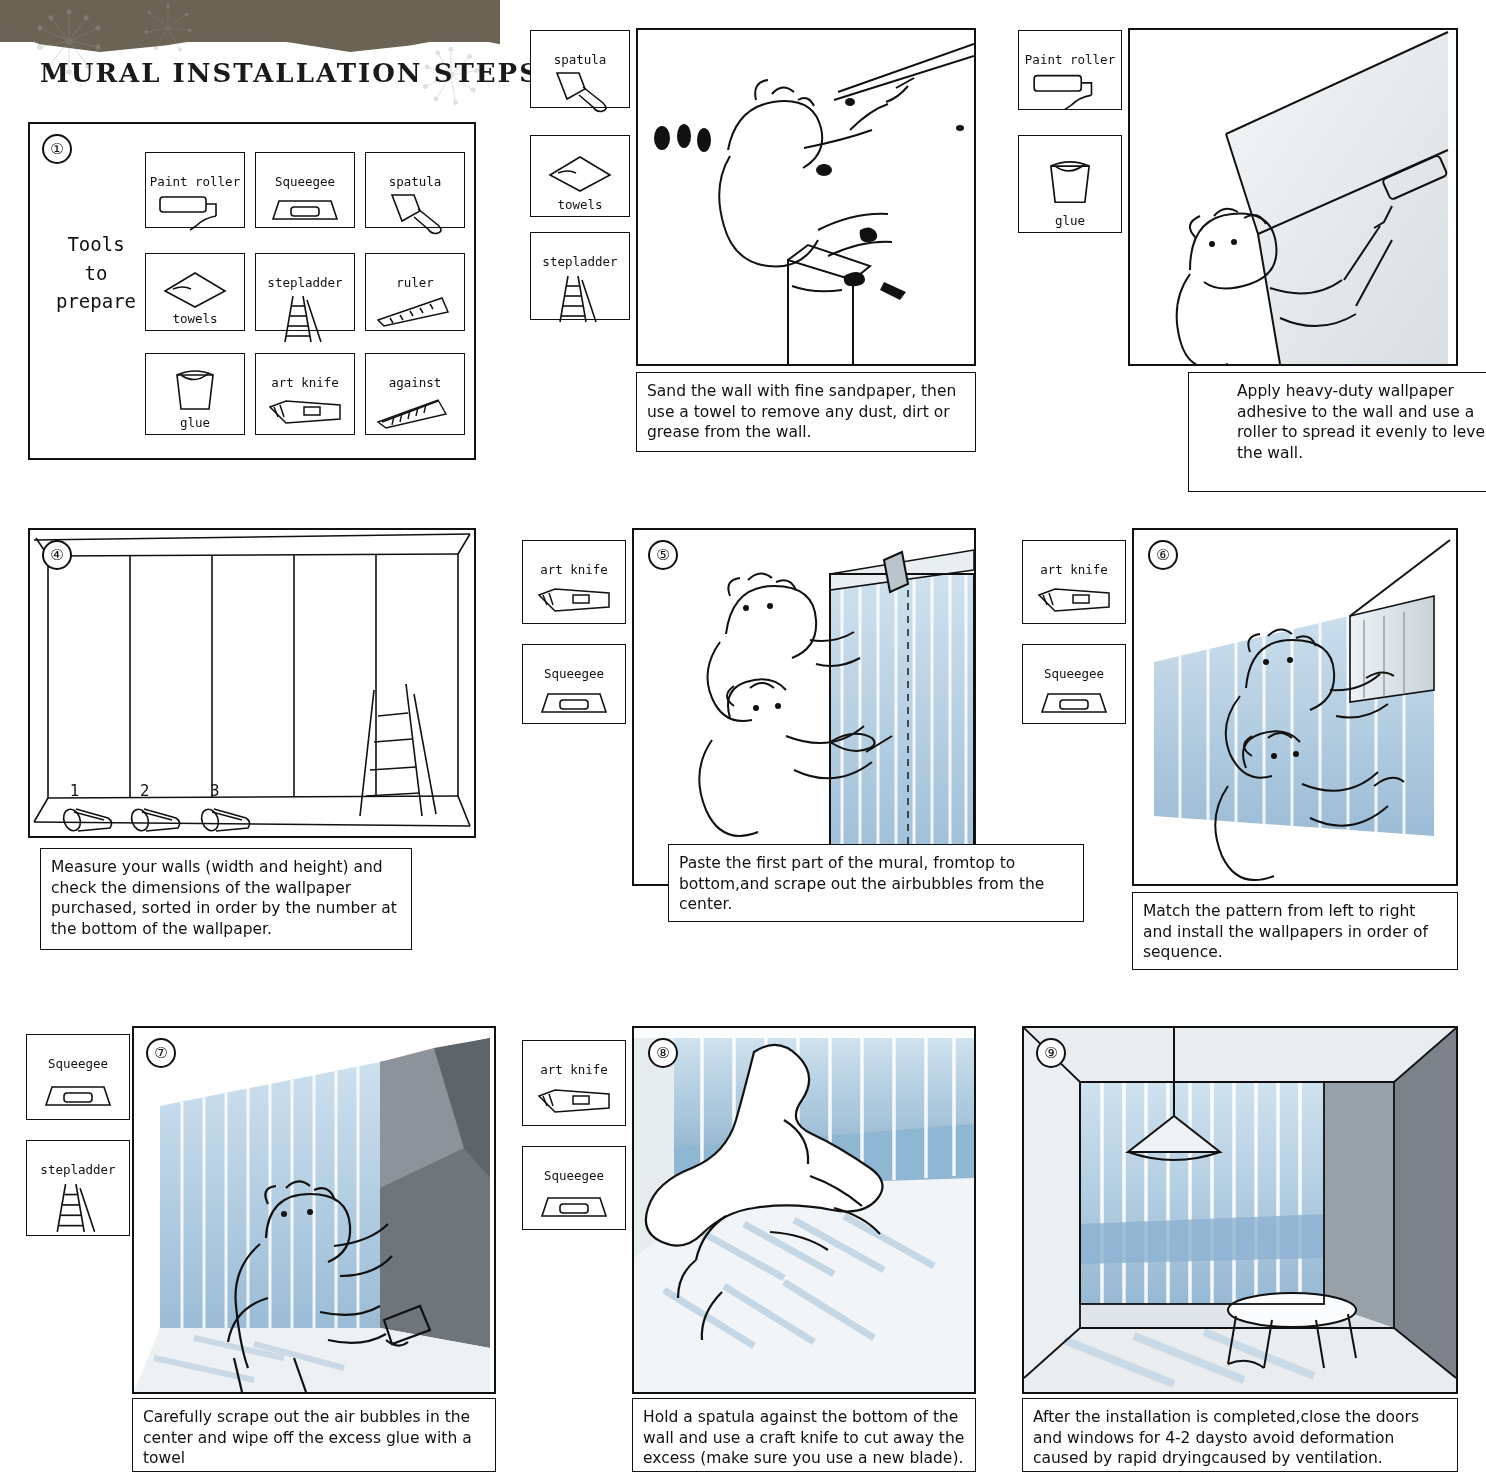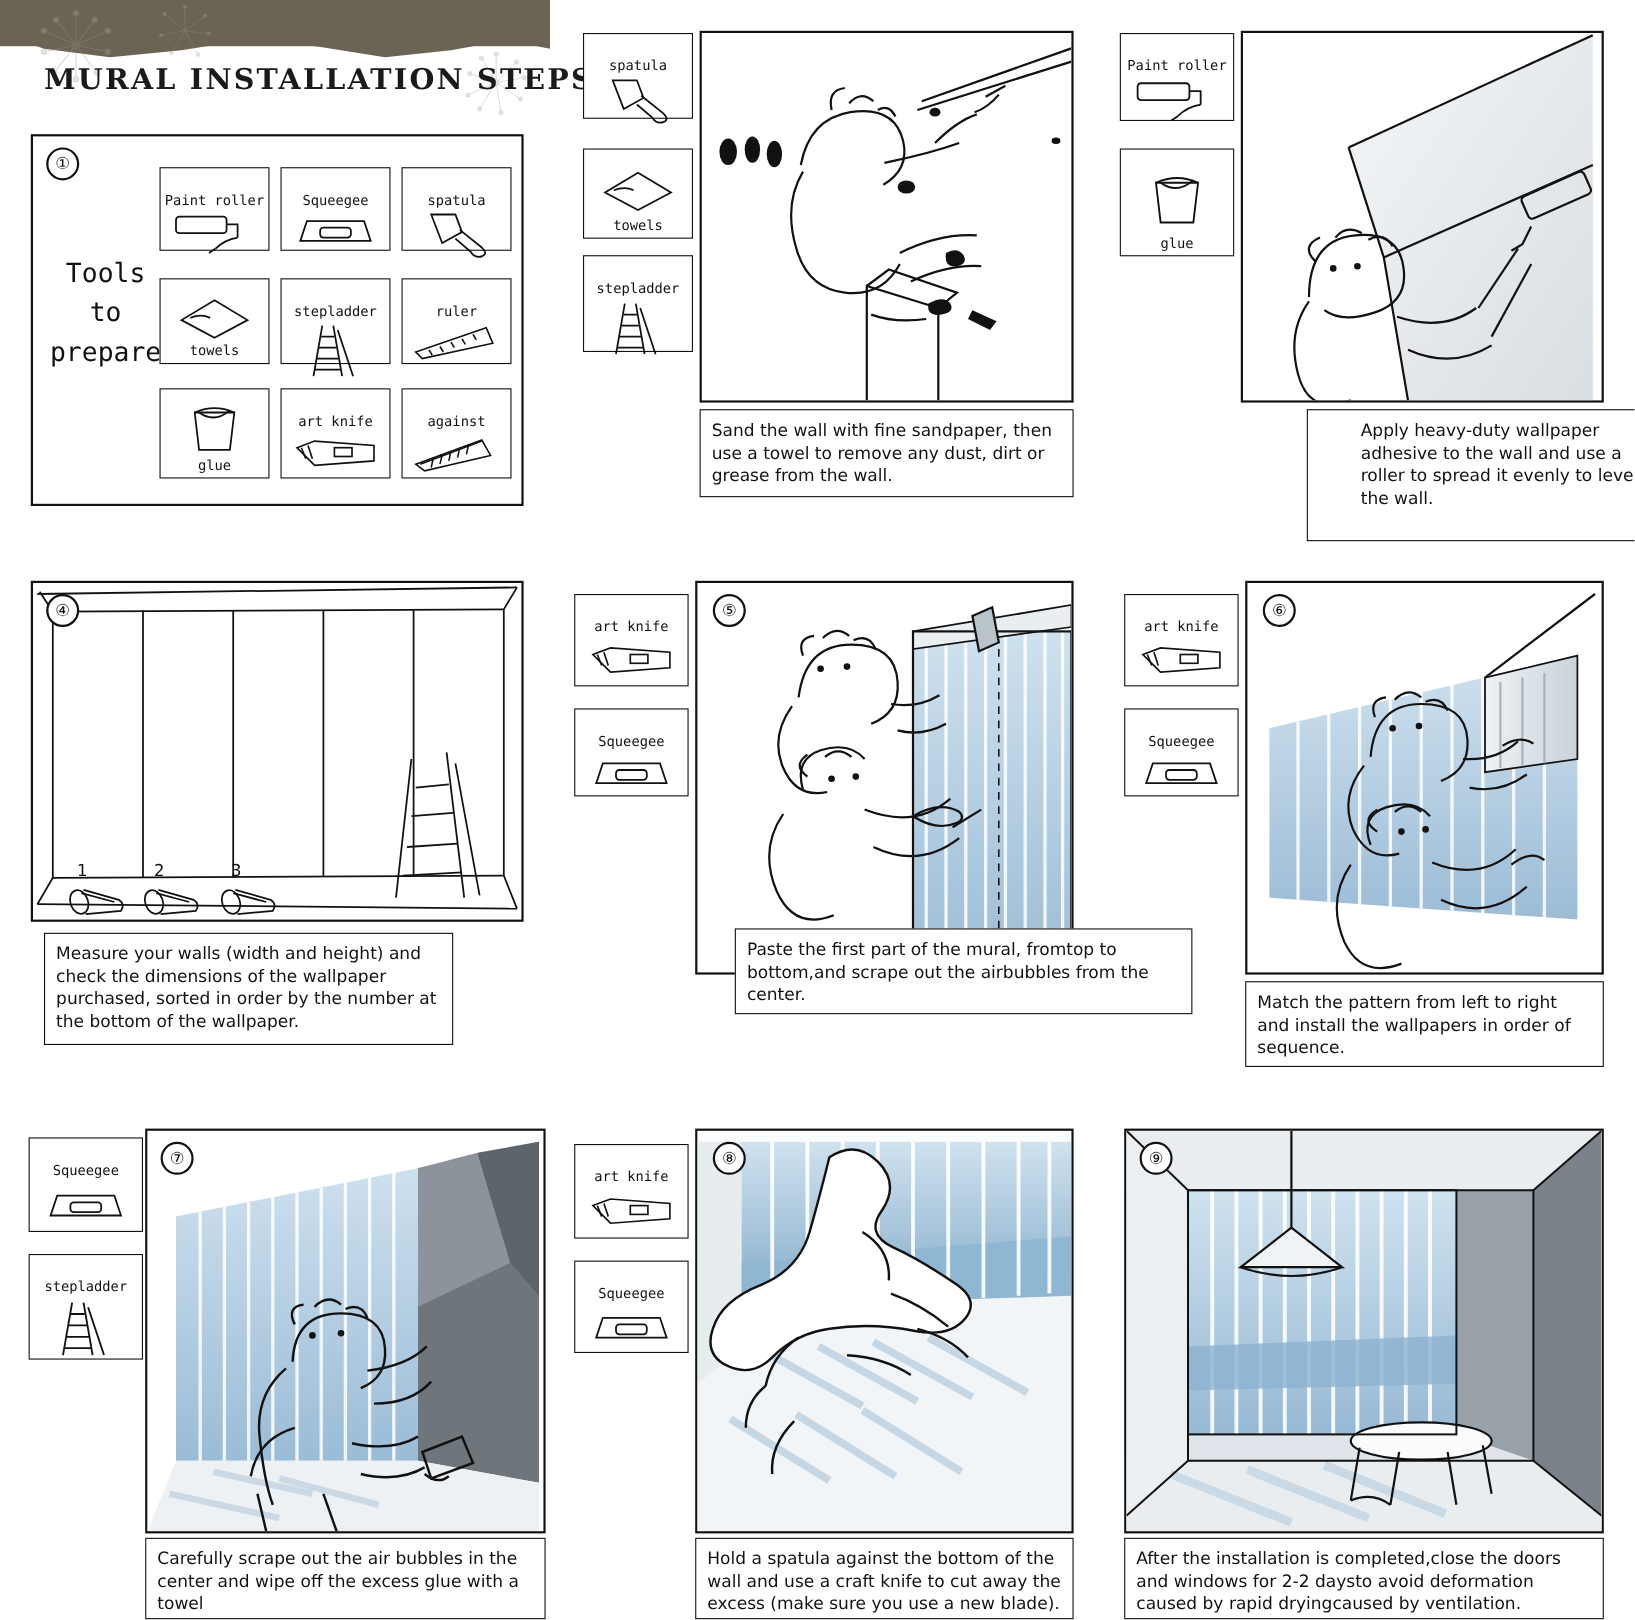--- a/index.html
+++ b/index.html
@@ -34,21 +34,21 @@
   .toolcard{
     position:absolute;border:1.5px solid #111;box-sizing:border-box;background:#fff;
     display:flex;flex-direction:column;align-items:center;justify-content:flex-start;
     font-family:"DejaVu Sans Mono", monospace;font-size:12.5px;padding-top:21px;
   }
   .toolcard .lbl{white-space:nowrap;}
   .toolcard .art{flex:1;display:flex;align-items:center;justify-content:center;width:100%;}
   .toolcard.rev{flex-direction:column-reverse;padding-top:12px;padding-bottom:4px;}
 
   .tools-title{
-    position:absolute;font-family:"DejaVu Sans Mono", monospace;font-size:24px;line-height:1.5;
+    position:absolute;font-family:"DejaVu Sans Mono", monospace;font-size:19px;line-height:1.5;
     text-align:center;
   }
 
   .scene{position:absolute;border:2px solid #111;box-sizing:border-box;overflow:hidden;background:#fff;}
   .scene svg{display:block;}
 </style>
 </head>
 <body>
 
 <div class="banner"></div>
@@ -833,13 +833,13 @@
       <path d="M56 54 L370 54 L370 300 L56 300 Z"></path>
       <path d="M0 0 L56 54"></path>
         <path d="M432 0 L370 54"></path>
       <path d="M0 350 L56 300"></path>
         <path d="M432 350 L370 300"></path>
       <rect x="56" y="54" width="244" height="222"></rect>
     </g>
   </svg>
 </div>
 <div class="num" style="left:1036px;top:1038px;">⑨</div>
-<div class="caption" style="left:1022px;top:1398px;width:436px;height:74px;">After the installation is completed,close the doors and windows for 2-2 daysto avoid deformation caused by rapid dryingcaused by ventilation.</div>
+<div class="caption" style="left:1022px;top:1398px;width:436px;height:74px;">After the installation is completed,close the doors and windows for 4-2 daysto avoid deformation caused by rapid dryingcaused by ventilation.</div>
 
 </body></html>

